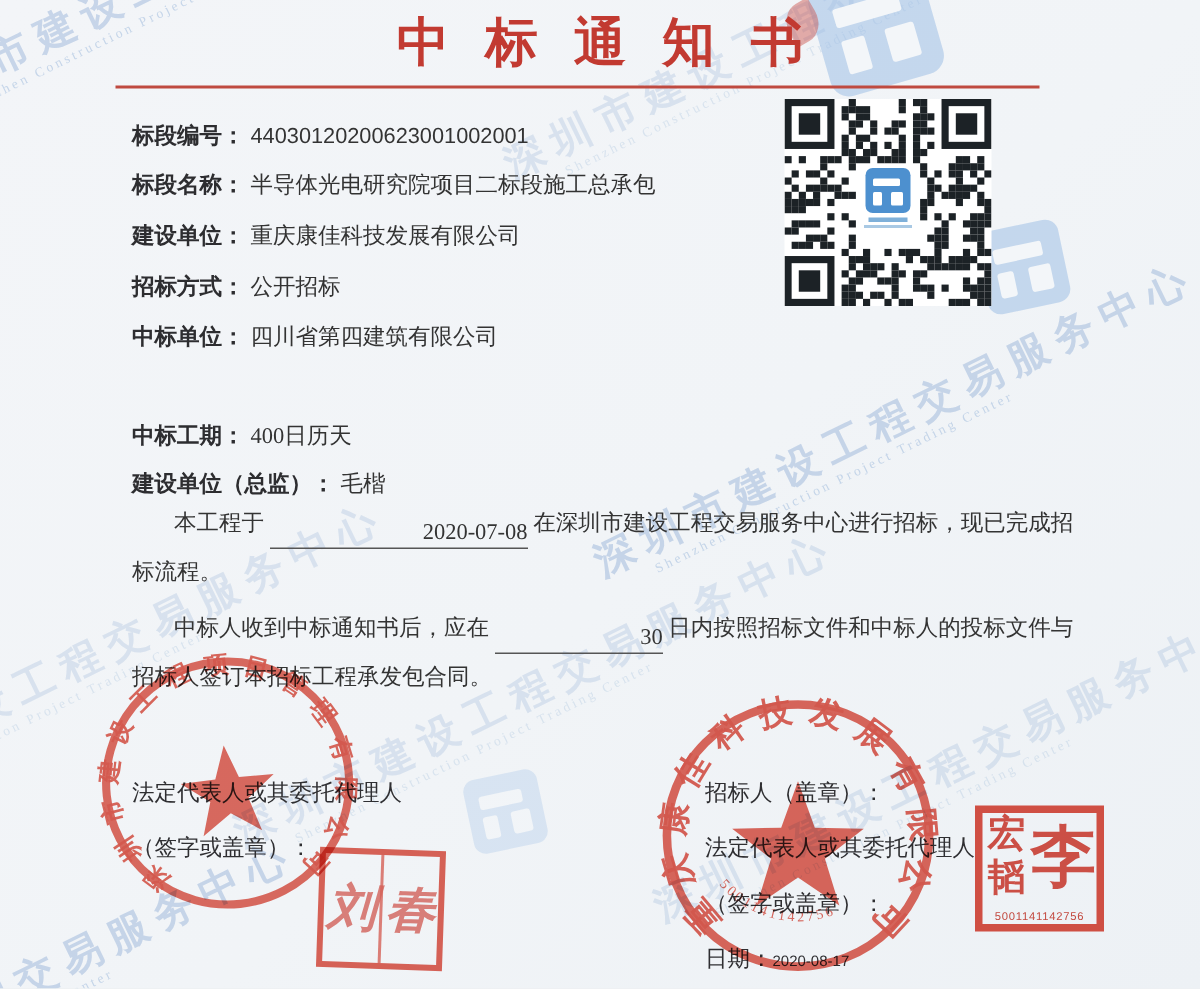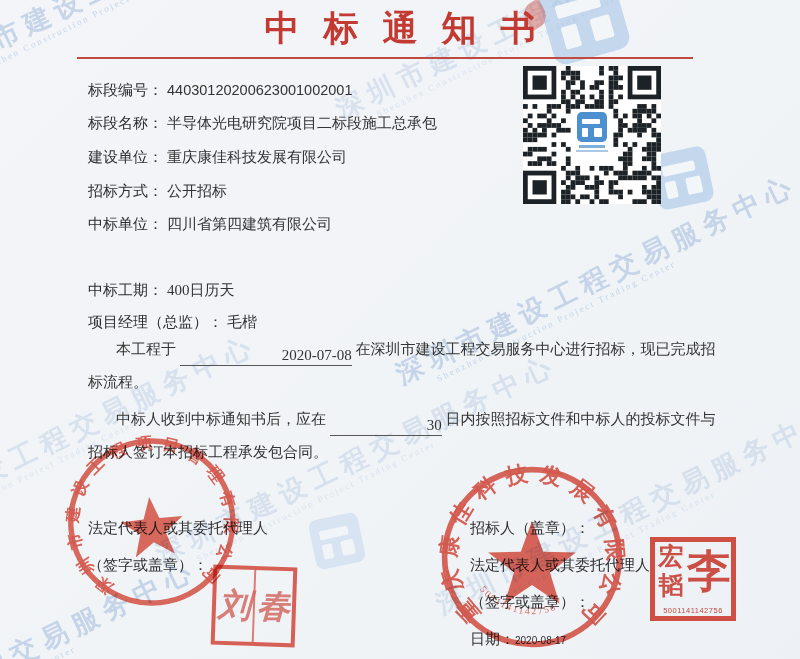--- a/index.html
+++ b/index.html
@@ -21,21 +21,21 @@
   .logo-accent{position:absolute;width:22px;height:26px;border-radius:60% 10% 60% 10%;
                background:rgba(205,80,70,0.45);transform:rotate(-30deg);}
 
   
   .title{position:absolute;top:5px;left:0;width:100%;text-align:center;
          font-size:35px;font-weight:bold;color:#c23a31;letter-spacing:24px;text-indent:24px;}
   .red-line{position:absolute;top:57px;left:77px;width:616px;height:2px;background:#bf4a40;}
 
   
   .row{position:absolute;left:88px;font-size:15px;white-space:nowrap;}
-  .row .lab{font-weight:400;color:#2d2d30;}
+  .row .lab{font-weight:700;color:#2d2d30;}
   .row .val{margin-left:4px;color:#333;}
 
   
   .para{position:absolute;left:88px;width:655px;font-size:15px;line-height:33px;color:#333;}
   .blank{display:inline-block;text-align:right;border-bottom:1.4px solid #555;
          vertical-align:bottom;line-height:20px;}
   .blank.date{width:172px;}
   .blank.days{width:112px;}
   .indent{display:inline-block;width:28px;}
 
@@ -128,21 +128,21 @@
     <span class="lab">标段名称：</span><span class="val">半导体光电研究院项目二标段施工总承包</span></div>
   <div class="row" style="top:182px">
     <span class="lab">招标方式：</span><span class="val">公开招标</span></div>
   <div class="row" style="top:148px">
     <span class="lab">建设单位：</span><span class="val">重庆康佳科技发展有限公司</span></div>
   <div class="row" style="top:215px">
     <span class="lab">中标单位：</span><span class="val">四川省第四建筑有限公司</span></div>
   <div class="row" style="top:281px">
     <span class="lab">中标工期：</span><span class="val">400日历天</span></div>
   <div class="row" style="top:313px">
-    <span class="lab">项目经理（总监）：</span><span class="val">毛楷</span></div>
+    <span class="lab">建设单位（总监）：</span><span class="val">毛楷</span></div>
 
   <div class="qr">
     <svg id="qr-svg" width="138" height="138" xmlns="http://www.w3.org/2000/svg">
         <rect x="42.83" y="0.00" width="4.76" height="4.76" fill="#1c2226"></rect>
         <rect x="76.14" y="0.00" width="4.76" height="4.76" fill="#1c2226"></rect>
         <rect x="85.66" y="0.00" width="4.76" height="4.76" fill="#1c2226"></rect>
         <rect x="90.41" y="0.00" width="4.76" height="4.76" fill="#1c2226"></rect>
         <rect x="38.07" y="4.76" width="4.76" height="4.76" fill="#1c2226"></rect>
         <rect x="42.83" y="4.76" width="4.76" height="4.76" fill="#1c2226"></rect>
         <rect x="47.59" y="4.76" width="4.76" height="4.76" fill="#1c2226"></rect>

